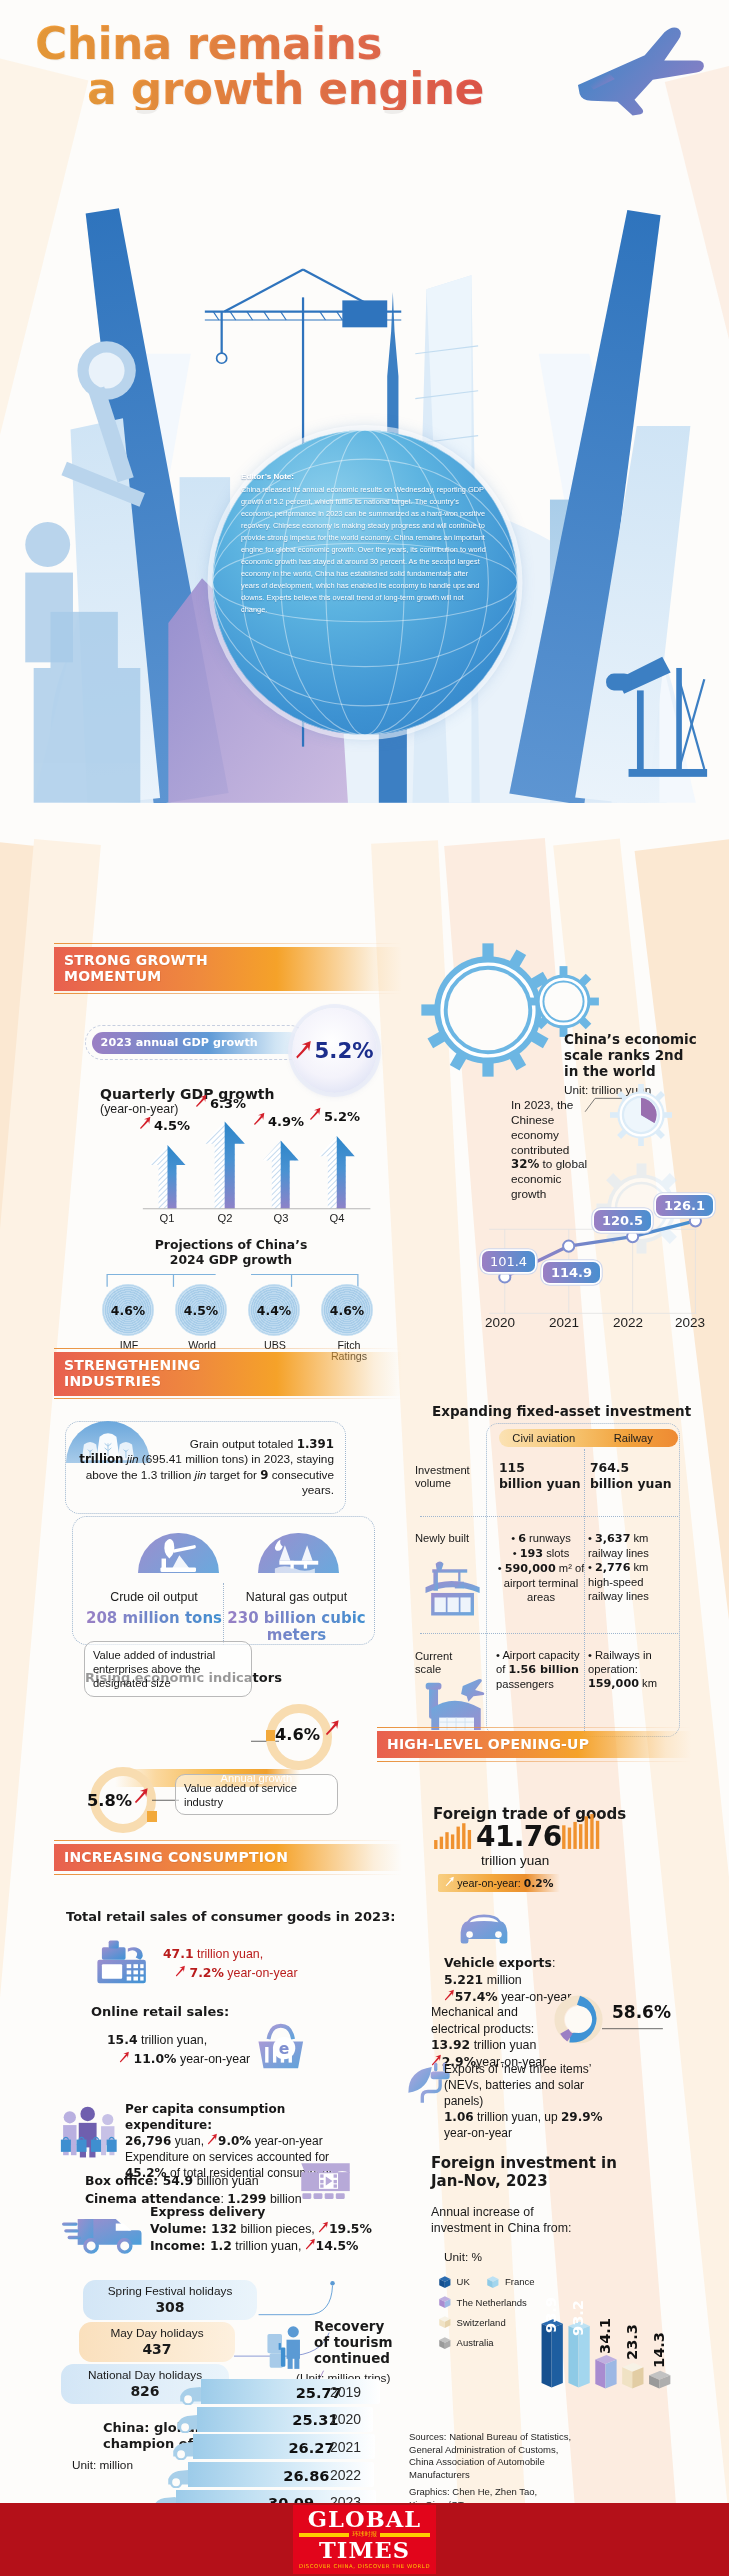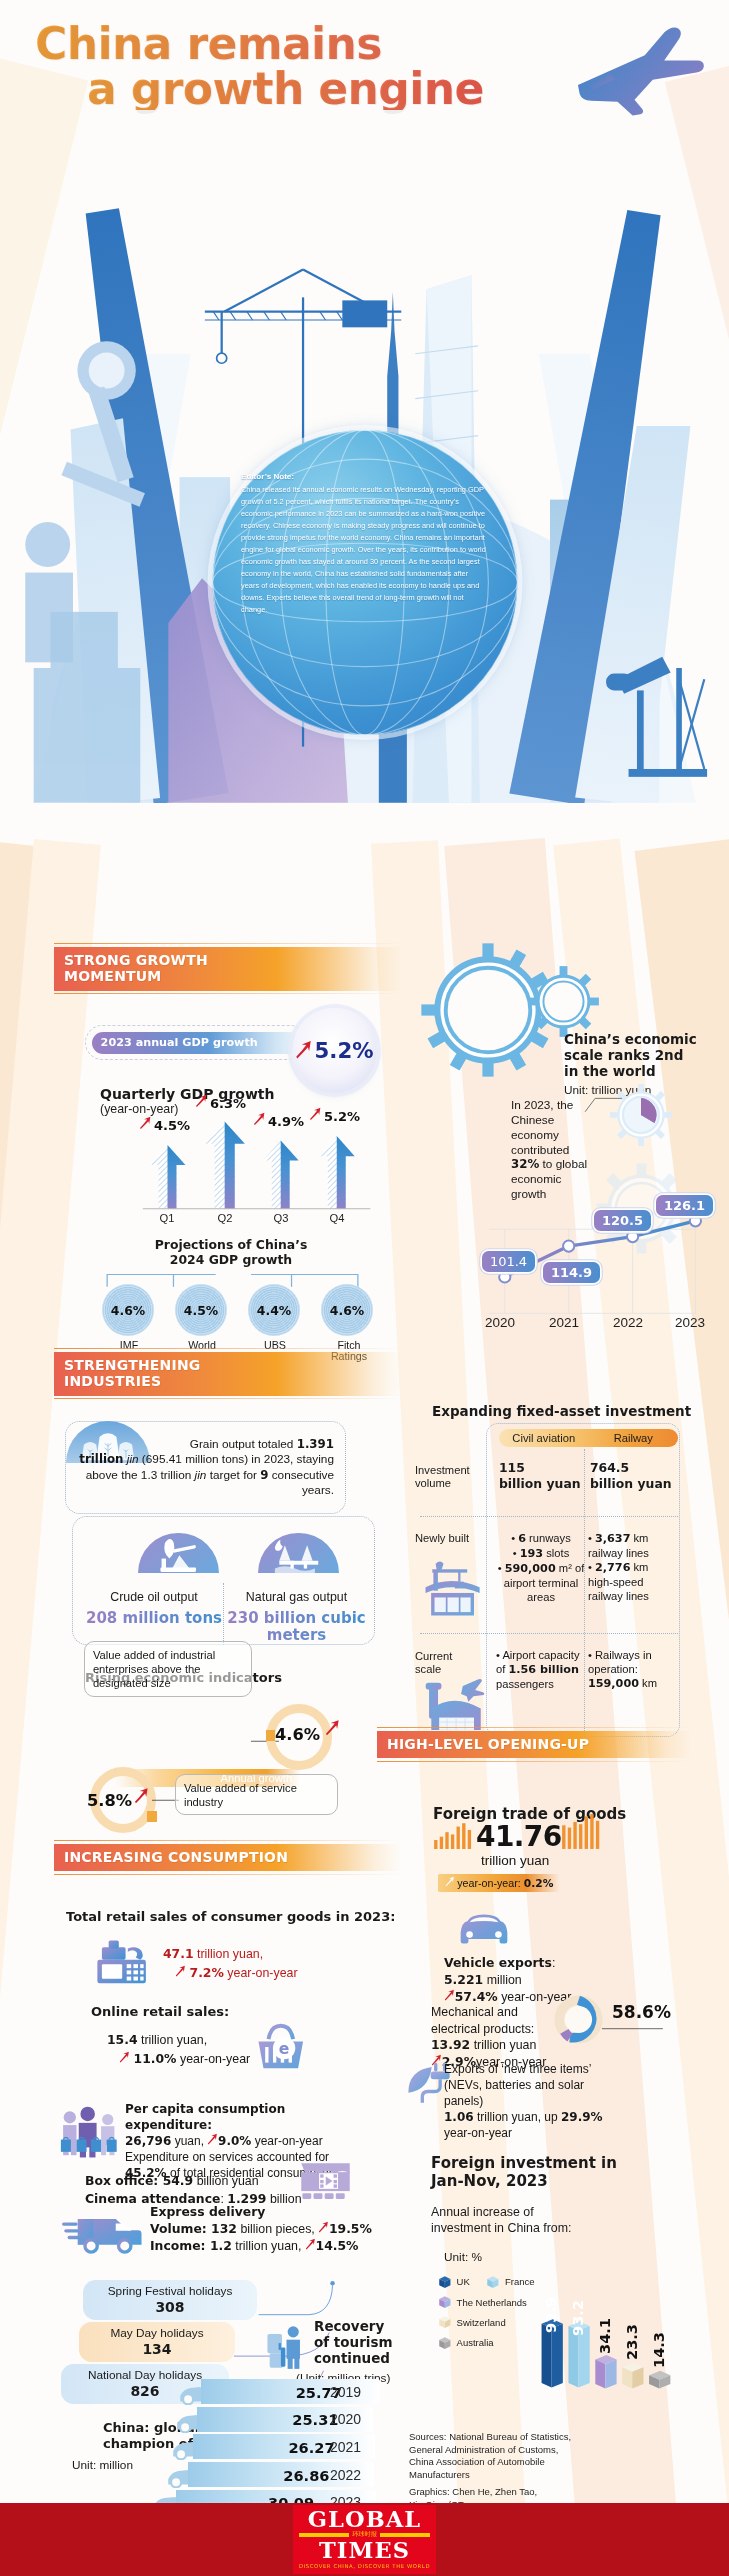--- a/index.html
+++ b/index.html
@@ -1017,21 +1017,21 @@
             <path d="M2 30 Q12 20 20 9 L12 8 L28 2 L25 20 L23 13 Q13 24 4 33 Z" fill="#d4202b"></path>
           </svg></span><span class="hd">14.5%</span></div>
   </div>
 
   <div class="abs tour-pill tour-blue" style="left:83px; top:2280px; width:174px;">
     <span>Spring Festival holidays</span>
     <span class="tour-val">308</span>
   </div>
   <div class="abs tour-pill tour-org" style="left:79px; top:2322px; width:156px;">
     <span>May Day holidays</span>
-    <span class="tour-val">134</span>
+    <span class="tour-val">437</span>
   </div>
   <div class="abs tour-pill tour-blue" style="left:61px; top:2364px; width:168px;">
     <span>National Day holidays</span>
     <span class="tour-val">826</span>
   </div>
   <div class="abs" style="left:225px; top:2271px;">
     <svg width="112" height="126" viewBox="0 0 200 225">
       <path d="M60 78 L150 78 Q190 76 192 26" stroke="#5b9ad4" stroke-width="1.6" fill="none"></path>
       <circle cx="192" cy="22" r="4" fill="#5b9ad4"></circle>
       <path d="M16 152 L112 152 Q172 150 186 110" stroke="#7f8fd0" stroke-width="1.6" fill="none"></path>

